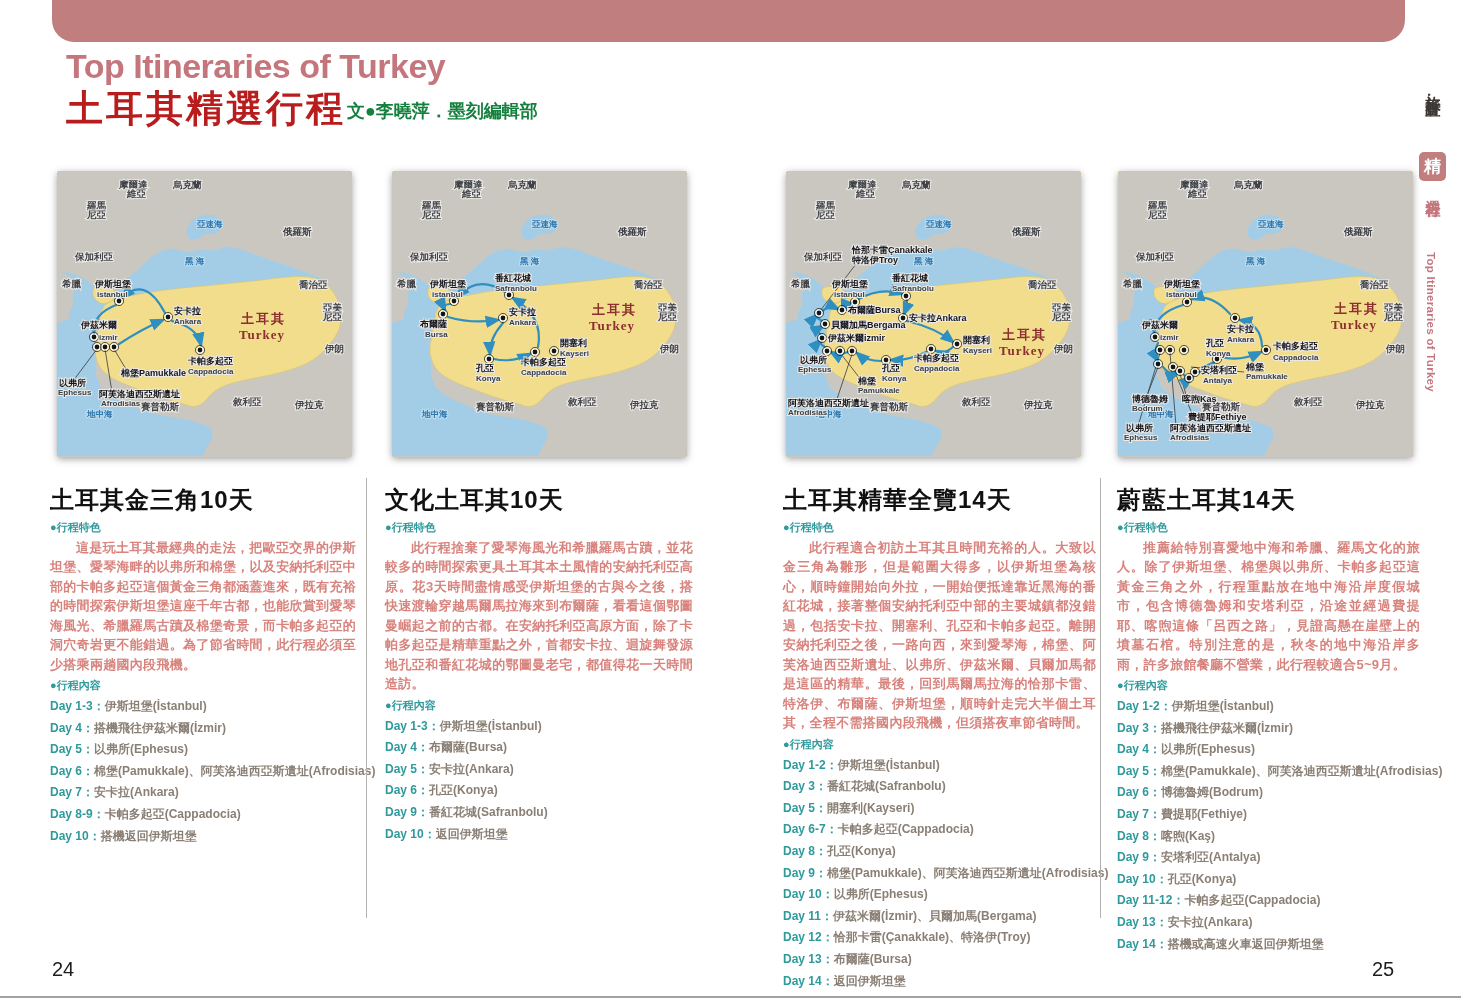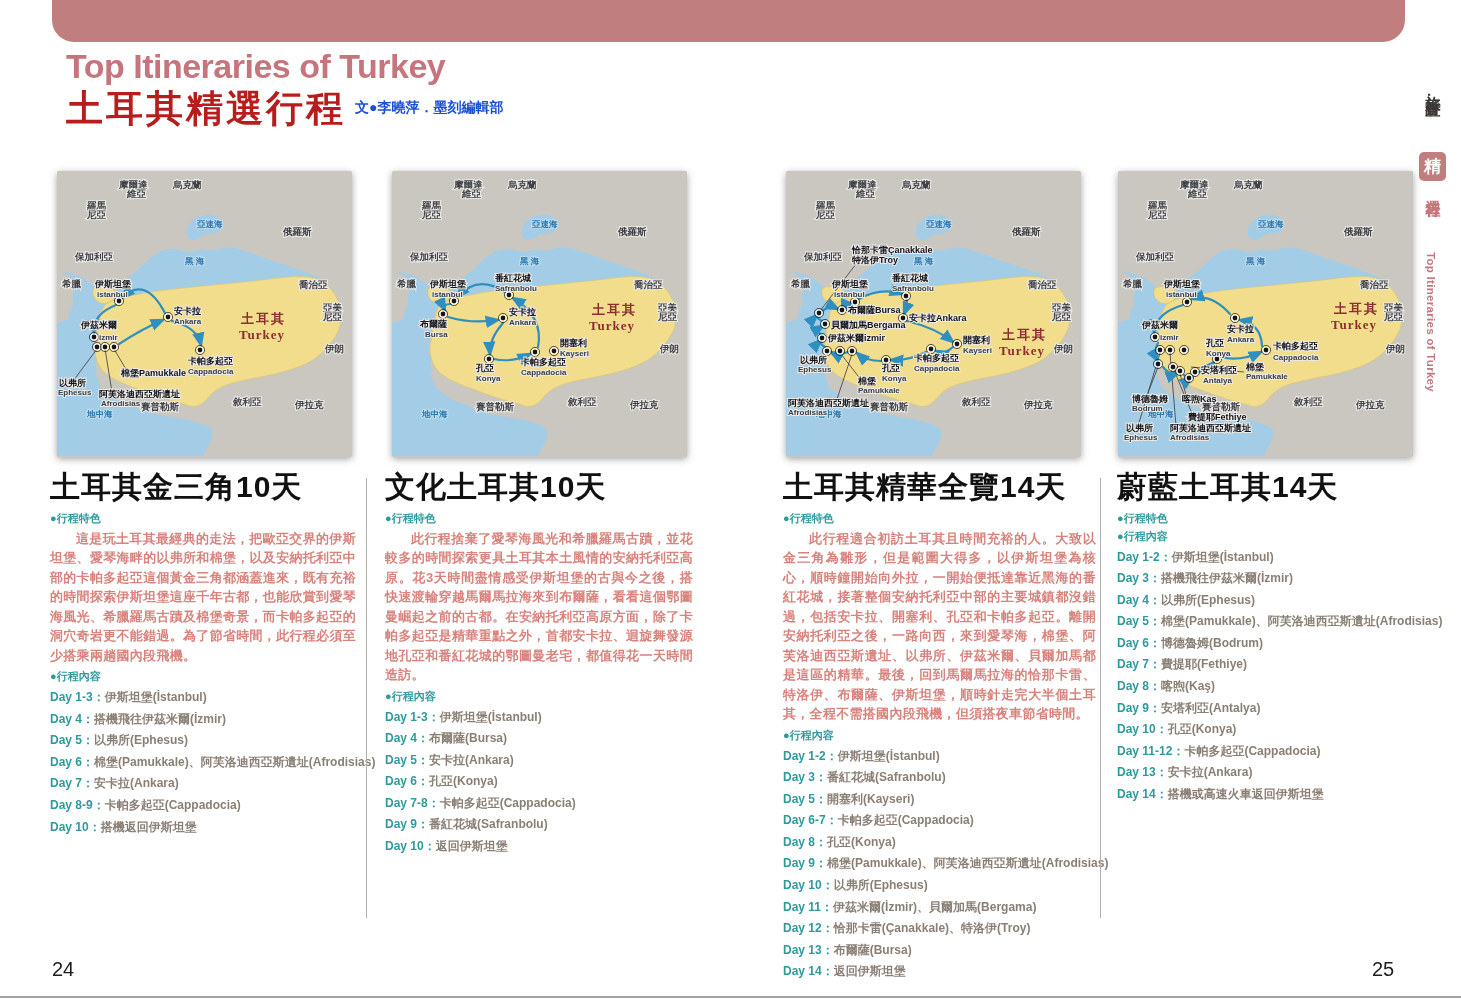--- a/index.html
+++ b/index.html
@@ -1,33 +1,33 @@
 <!DOCTYPE html>
 <html><head>
 <meta charset="utf-8">
 <style>
   html,body{margin:0;padding:0;background:#fff;}
   body{font-family:"Liberation Sans","DejaVu Sans",sans-serif;}
   .page{position:relative;width:1461px;height:1000px;background:#fff;overflow:hidden;}
   .topbar{position:absolute;left:52px;top:0;width:1353px;height:42px;background:#c07e7e;border-radius:0 0 22px 22px;}
   .title-en{position:absolute;left:66px;top:47px;font-size:34px;font-weight:bold;color:#c5767d;letter-spacing:-.5px;}
   .title-zh{position:absolute;left:66px;top:84px;font-size:37px;font-weight:bold;color:#b91c1c;letter-spacing:3px;}
-  .byline{position:absolute;left:355px;top:99px;font-size:14px;font-weight:bold;color:#1d4ed8;}
+  .byline{position:absolute;left:347px;top:99px;font-size:18px;font-weight:bold;color:#15803d;}
   
   .side{position:absolute;writing-mode:vertical-rl;text-orientation:mixed;font-weight:bold;}
   .side-plan{left:1423px;top:84px;font-size:15px;color:#3c3836;letter-spacing:2px;}
   .side-badge{position:absolute;left:1419px;top:152px;width:27px;height:29px;background:#c07e7e;border-radius:5px;color:#fff;font-weight:bold;font-size:17px;display:flex;align-items:center;justify-content:center;}
   .side-sel{left:1423px;top:188px;font-size:15px;color:#c5767d;letter-spacing:2px;}
   .side-en{left:1425px;top:252px;font-size:11.5px;color:#c5767d;letter-spacing:.3px;}
   
   .map-frame{position:absolute;top:171px;width:295px;height:286px;background:#eab308;border-radius:3px;box-shadow:0 2px 7px rgba(70,70,70,.5);}
   .map-frame svg{display:block;}
   
   .col{position:absolute;top:470px;}
-  .col h2{margin:0 0 6px 0;font-size:30px;line-height:1.15;color:#111;letter-spacing:1px;font-weight:bold;}
+  .col h2{margin:16px 0 6px 0;font-size:24px;line-height:1.15;color:#111;letter-spacing:1px;font-weight:bold;}
   .sec{color:#2f9a9c;font-weight:bold;font-size:11px;margin:2px 0 3px 0;}
   .feat{margin:0 0 4px 0;color:#d8837d;font-weight:bold;font-size:13px;line-height:1.5;text-align:justify;text-indent:2em;letter-spacing:.3px;}
   .days{margin-top:1px;}
   .day{font-size:12px;font-weight:bold;color:#8a7f75;line-height:1.8;white-space:nowrap;}
   .day .dl{color:#2f9a9c;}
   .divider{position:absolute;top:478px;height:440px;width:1px;background:#b3b1ae;}
   .pagenum{position:absolute;font-size:20px;color:#1d1d1d;}
   .bottomline{position:absolute;left:0;top:996px;width:1461px;height:2px;background:#a2a2a2;}
   
   text{paint-order:stroke;stroke:#eceae6;stroke-width:2px;font-family:"Liberation Sans","DejaVu Sans",sans-serif;font-weight:bold;}
@@ -494,21 +494,20 @@
   <div class="col" style="left:385px;width:308px">
     <h2>文化土耳其10天</h2>
     <div class="sec">●行程特色</div>
     <p class="feat">此行程捨棄了愛琴海風光和希臘羅馬古蹟，並花較多的時間探索更具土耳其本土風情的安納托利亞高原。花3天時間盡情感受伊斯坦堡的古與今之後，搭快速渡輪穿越馬爾馬拉海來到布爾薩，看看這個鄂圖曼崛起之前的古都。在安納托利亞高原方面，除了卡帕多起亞是精華重點之外，首都安卡拉、迴旋舞發源地孔亞和番紅花城的鄂圖曼老宅，都值得花一天時間造訪。</p>
     <div class="sec">●行程內容</div>
     <div class="days">
         <div class="day"><span class="dl">Day 1-3</span><span class="dl">：</span><span>伊斯坦堡(İstanbul)</span></div>
         <div class="day"><span class="dl">Day 4</span><span class="dl">：</span><span>布爾薩(Bursa)</span></div>
         <div class="day"><span class="dl">Day 5</span><span class="dl">：</span><span>安卡拉(Ankara)</span></div>
         <div class="day"><span class="dl">Day 6</span><span class="dl">：</span><span>孔亞(Konya)</span></div>
-        <div class="day"><span class="dl">Day 7-8</span><span class="dl">：</span><span>卡帕多起亞(Cappadocia)</span></div>
         <div class="day"><span class="dl">Day 9</span><span class="dl">：</span><span>番紅花城(Safranbolu)</span></div>
         <div class="day"><span class="dl">Day 10</span><span class="dl">：</span><span>返回伊斯坦堡</span></div>
       </div>
   </div>
 
   <div class="col" style="left:783px;width:313px">
     <h2>土耳其精華全覽14天</h2>
     <div class="sec">●行程特色</div>
     <p class="feat">此行程適合初訪土耳其且時間充裕的人。大致以金三角為雛形，但是範圍大得多，以伊斯坦堡為核心，順時鐘開始向外拉，一開始便抵達靠近黑海的番紅花城，接著整個安納托利亞中部的主要城鎮都沒錯過，包括安卡拉、開塞利、孔亞和卡帕多起亞。離開安納托利亞之後，一路向西，來到愛琴海，棉堡、阿芙洛迪西亞斯遺址、以弗所、伊茲米爾、貝爾加馬都是這區的精華。最後，回到馬爾馬拉海的恰那卡雷、特洛伊、布爾薩、伊斯坦堡，順時針走完大半個土耳其，全程不需搭國內段飛機，但須搭夜車節省時間。</p>
     <div class="sec">●行程內容</div>
@@ -523,20 +522,21 @@
         <div class="day"><span class="dl">Day 11</span><span class="dl">：</span><span>伊茲米爾(İzmir)、貝爾加馬(Bergama)</span></div>
         <div class="day"><span class="dl">Day 12</span><span class="dl">：</span><span>恰那卡雷(Çanakkale)、特洛伊(Troy)</span></div>
         <div class="day"><span class="dl">Day 13</span><span class="dl">：</span><span>布爾薩(Bursa)</span></div>
         <div class="day"><span class="dl">Day 14</span><span class="dl">：</span><span>返回伊斯坦堡</span></div>
       </div>
   </div>
 
   <div class="col" style="left:1117px;width:303px">
     <h2>蔚藍土耳其14天</h2>
     <div class="sec">●行程特色</div>
+    <p class="feat">推薦給特別喜愛地中海和希臘、羅馬文化的旅人。除了伊斯坦堡、棉堡與以弗所、卡帕多起亞這黃金三角之外，行程重點放在地中海沿岸度假城市，包含博德魯姆和安塔利亞，沿途並經過費提耶、喀煦這條「呂西之路」，見證高懸在崖壁上的墳墓石棺。特別注意的是，秋冬的地中海沿岸多雨，許多旅館餐廳不營業，此行程較適合5~9月。</p>
     <div class="sec">●行程內容</div>
     <div class="days">
         <div class="day"><span class="dl">Day 1-2</span><span class="dl">：</span><span>伊斯坦堡(İstanbul)</span></div>
         <div class="day"><span class="dl">Day 3</span><span class="dl">：</span><span>搭機飛往伊茲米爾(İzmir)</span></div>
         <div class="day"><span class="dl">Day 4</span><span class="dl">：</span><span>以弗所(Ephesus)</span></div>
         <div class="day"><span class="dl">Day 5</span><span class="dl">：</span><span>棉堡(Pamukkale)、阿芙洛迪西亞斯遺址(Afrodisias)</span></div>
         <div class="day"><span class="dl">Day 6</span><span class="dl">：</span><span>博德魯姆(Bodrum)</span></div>
         <div class="day"><span class="dl">Day 7</span><span class="dl">：</span><span>費提耶(Fethiye)</span></div>
         <div class="day"><span class="dl">Day 8</span><span class="dl">：</span><span>喀煦(Kaş)</span></div>
         <div class="day"><span class="dl">Day 9</span><span class="dl">：</span><span>安塔利亞(Antalya)</span></div>

